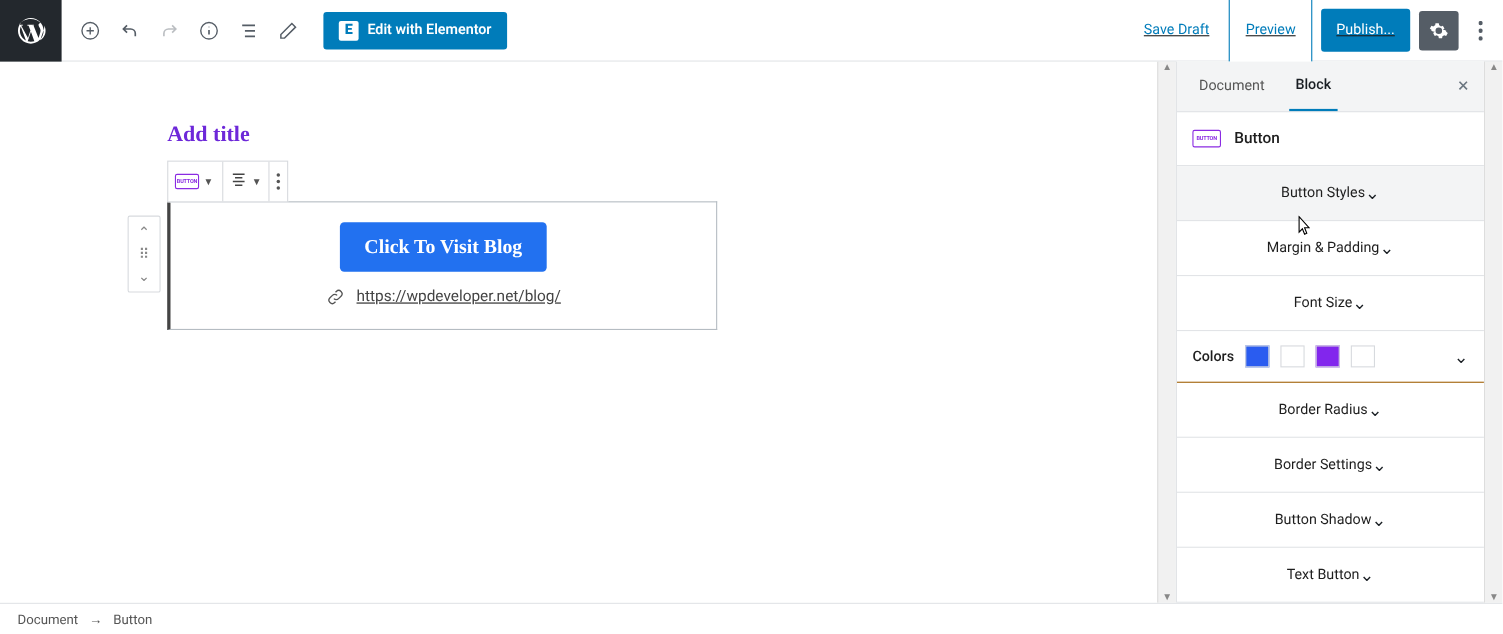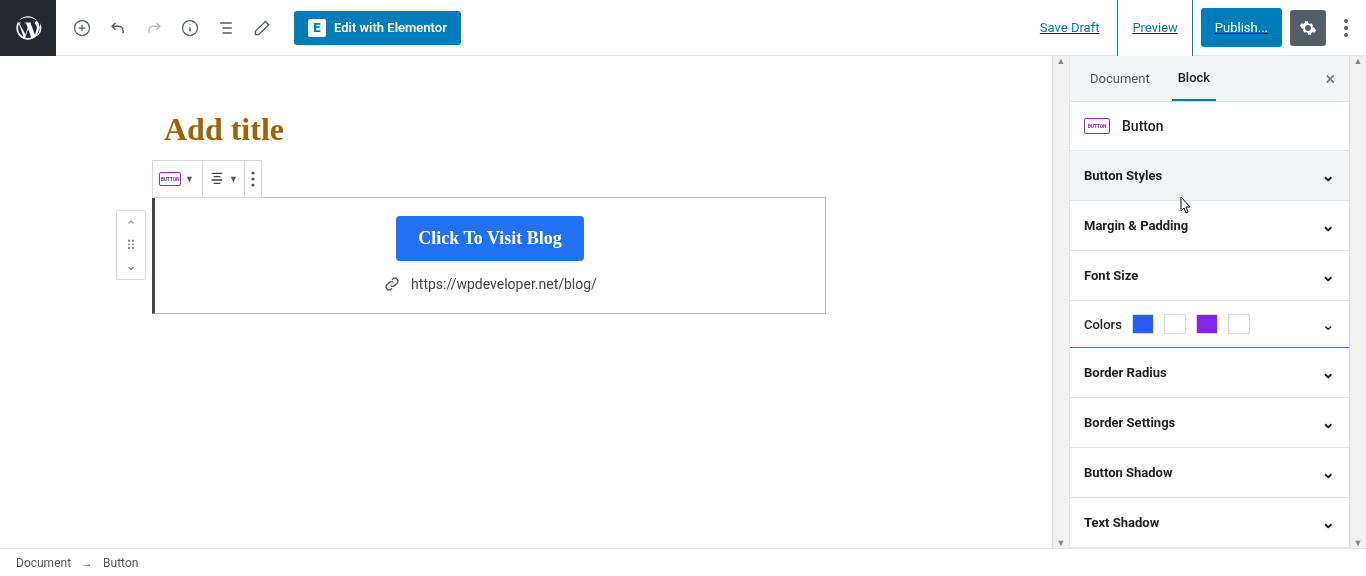--- a/index.html
+++ b/index.html
@@ -13,45 +13,45 @@
     .elementor-btn .e-icon { width:18px; height:18px; background:#fff; color:#007cba; display:flex; align-items:center; justify-content:center; border-radius:2px; font-weight:900; font-size:13px; }
     .tb-right { margin-left:auto; display:flex; align-items:center; gap:8px;text-decoration:underline; }
     .save-draft { color:#007cba; padding:8px 10px; cursor:pointer; font-size:13px; }
     .preview-btn { color:#007cba; border:1px solid #007cba; background:#fff; padding:24px 14px; border-radius:3px; cursor:pointer; font-size:13px; }
     .publish-btn { color:#fff; background:#007cba; padding:12px 14px; border-radius:3px; cursor:pointer; font-size:13px; }
     .settings-btn { width:36px; height:36px; background:#555d66; color:#fff; display:flex; align-items:center; justify-content:center; border-radius:3px; cursor:pointer; }
     .more-btn { width:24px; height:36px; display:flex; align-items:center; justify-content:center; cursor:pointer; color:#555d66; }
     .main { display:flex; height:calc(100% - 56px - 28px); }
     .editor-area { flex:1; position:relative; overflow:auto; }
     .editor-content { width:840px; margin:0 auto; padding-top:55px; padding-left:38px; position:relative; }
-    .title-input { font-family:Georgia,"Times New Roman",serif; font-size:32px; font-weight:700; color:#a16207; width:620px; margin-left:20px; margin-bottom:12px; }
+    .title-input { font-family:Georgia,"Times New Roman",serif; font-size:20px; font-weight:700; color:#6d28d9; width:620px; margin-left:8px; margin-bottom:12px; }
     .block-wrapper { position:relative; margin-left:8px; }
     .block-toolbar { display:inline-flex; border:1px solid #d7dade; background:#fff; height:38px; }
     .bt-group { display:flex; align-items:center; border-right:1px solid #d7dade; padding:0 6px; height:100%; }
     .bt-group:first-child { padding:0 8px 0 6px; }
     .bt-group:last-child { border-right:none; }
     .button-type-icon { width:22px; height:14px; border:1px solid #8a2be2; border-radius:2px; display:flex; align-items:center; justify-content:center; font-size:5px; color:#8a2be2; font-weight:700; letter-spacing:-0.2px; }
     .caret { font-size:9px; color:#555; margin-left:4px; }
     .align-icon svg{width:16px;height:16px;}
-    .block-body { border:1px solid #b5bcc2; border-left:3px solid #444; margin-top:-1px; padding:18px 10px 20px; width:674px; text-align:center; }
+    .block-body { border:1px solid #b5bcc2; border-left:3px solid #444; margin-top:-1px; padding:18px 10px 20px; width:500px; text-align:center;text-decoration:underline; }
     .blue-button { display:inline-block; background:#2271f0; color:#fff; padding:12px 22px; border-radius:4px; font-family:Georgia,serif; font-size:18px; font-weight:600; cursor:text; }
     .link-row { display:flex; align-items:center; justify-content:center; gap:10px; margin-top:14px; color:#444; font-size:14px; }
     .link-row svg { width:18px; height:18px; color:#555; }
     .mover { position:absolute; left:-36px; top:50px; width:30px; border:1px solid #d7dade; background:#fff; display:flex; flex-direction:column; align-items:center; padding:4px 0; border-radius:2px; }
     .mover div { height:20px; display:flex; align-items:center; justify-content:center; color:#888; cursor:pointer; }
     .placeholder { font-family:Georgia,serif; color:#6c7781; font-size:16px; margin-left:20px; margin-top:26px; }
     .sidebar { width:280px; border-left:1px solid #e2e4e7; background:#fff; position:relative; display:flex; flex-direction:column; }
     .scroll-gutter { width:17px; background:#f1f1f1; border-left:1px solid #ddd; display:flex; flex-direction:column; align-items:center; justify-content:space-between; font-size:9px; color:#888; }
     .tabs { display:flex; align-items:center; border-bottom:1px solid #e2e4e7; background:#f3f4f5; height:48px; padding:0 14px; }
     .tab { padding:0 6px; height:100%; display:flex; align-items:center; color:#555; cursor:pointer; margin-right:16px; font-size:13px; }
     .tab.active { color:#191e23; font-weight:500; border-bottom:2px solid #007cba; }
     .close-x { margin-left:auto; color:#6c7781; cursor:pointer; font-size:18px; }
     .block-info { display:flex; align-items:center; gap:12px; padding:16px 14px; border-bottom:1px solid #e2e4e7; font-size:14px; font-weight:500; }
     .panel { border-bottom:1px solid #e2e4e7; }
-    .panel-header { display:flex; align-items:center; justify-content:space-between; padding:15px 14px; cursor:pointer; font-size:13px; font-weight:700; }
+    .panel-header { display:flex; align-items:center; justify-content:center; padding:15px 14px; cursor:pointer; font-size:13px; font-weight:400; }
     .panel.highlighted { background:#f3f4f5; }
     .chev { font-size:16px; color:#191e23; }
     .colors-row { display:flex; align-items:center; gap:10px; padding:13px 14px; border-bottom:1px solid #a16207; font-size:13px; font-weight:500; }
     .sw { width:22px; height:20px; border:1px solid #d7dade; }
     .breadcrumb { position:absolute; bottom:0; left:0; height:28px; display:flex; align-items:center; padding:0 16px; font-size:12px; color:#555; gap:10px; border-top:1px solid #e2e4e7; width:100%; background:#fff; }
     .cursor-pointer { position:absolute; width:16px; height:20px; }
     .cursor-pointer svg { width:16px; height:20px; }
   </style>
 </head>
 <body>
@@ -216,21 +216,21 @@
         </div>
       </div>
     <div class="panel">
         <div class="panel-header">
           <span>Button Shadow</span>
           <span class="chev">⌄</span>
         </div>
       </div>
     <div class="panel">
         <div class="panel-header">
-          <span>Text Shadow</span>
+          <span>Text Button</span>
           <span class="chev">⌄</span>
         </div>
       </div>
   </div>
   <div class="scroll-gutter">
       <span>▲</span>
       <span>▼</span>
     </div>
 </div>
 

